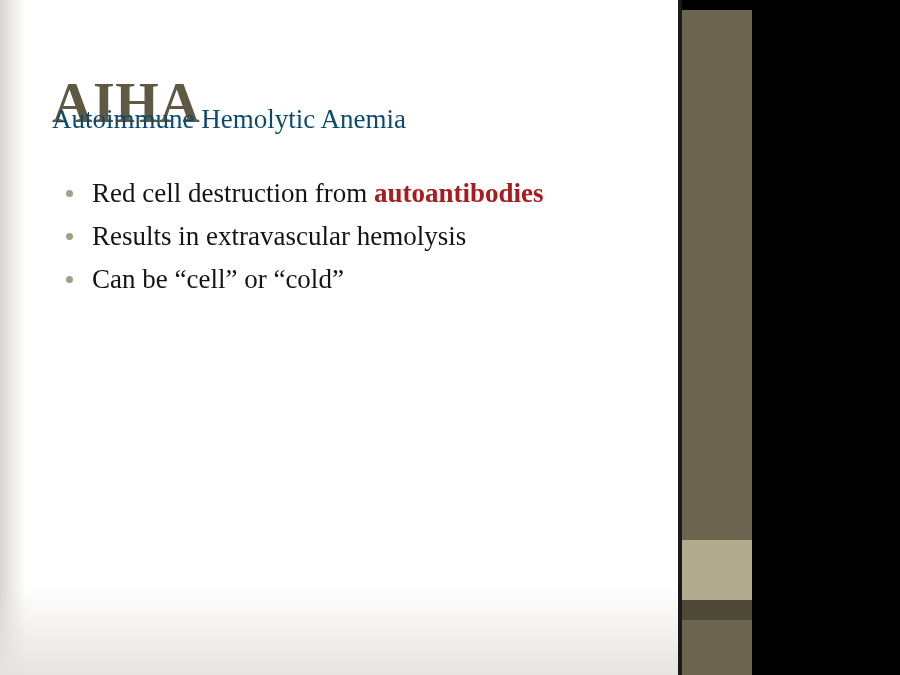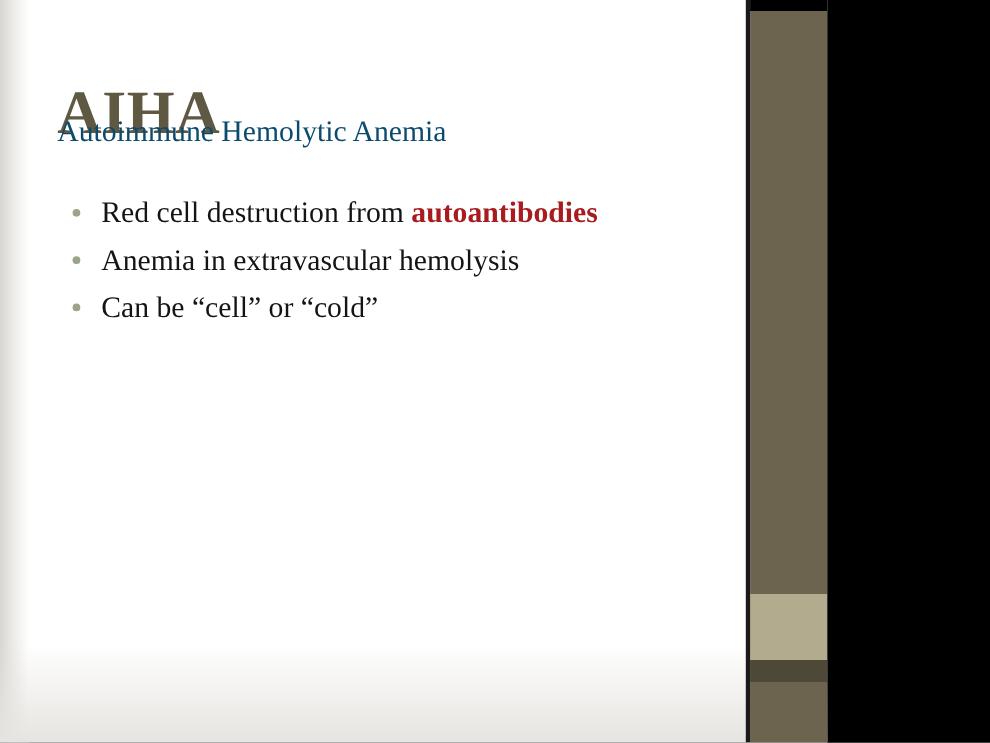--- a/index.html
+++ b/index.html
@@ -143,21 +143,21 @@
   <div class="slide-shade-bottom"></div>
 
   <h1 class="title">AIHA</h1>
   <div class="subtitle">Autoimmune Hemolytic Anemia</div>
 
   <ul class="bullets">
     <li class="bullet">
       <span class="dot"></span><span>Red cell destruction from </span><span class="emph">autoantibodies</span><span></span>
     </li>
     <li class="bullet">
-      <span class="dot"></span><span>Anemia in extravascular hemolysis</span><span class="emph"></span><span></span>
+      <span class="dot"></span><span>Results in extravascular hemolysis</span><span class="emph"></span><span></span>
     </li>
     <li class="bullet">
       <span class="dot"></span><span>Can be “cell” or “cold”</span><span class="emph"></span><span></span>
     </li>
   </ul>
 
   <div class="right-bar">
     <div class="bar-edge-black-left"></div>
     <div class="right-bar-dark-top"></div>
     <div class="right-bar-block-light"></div>

